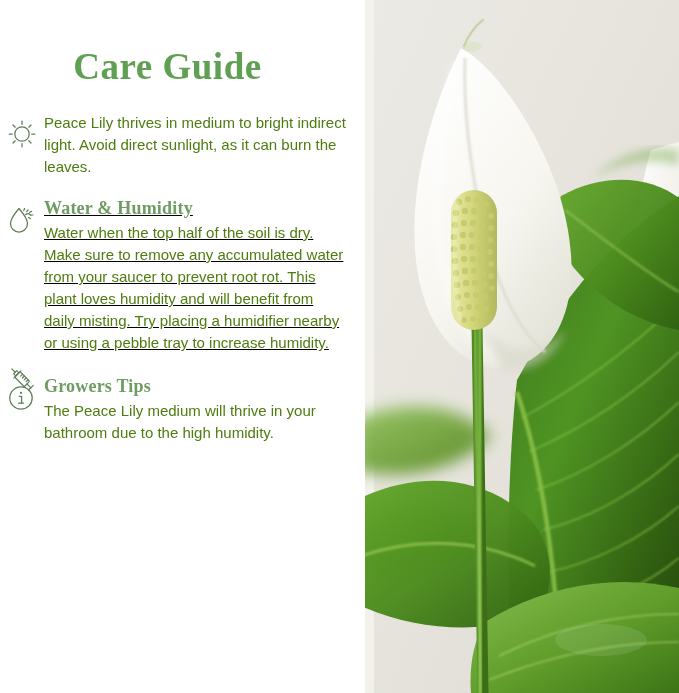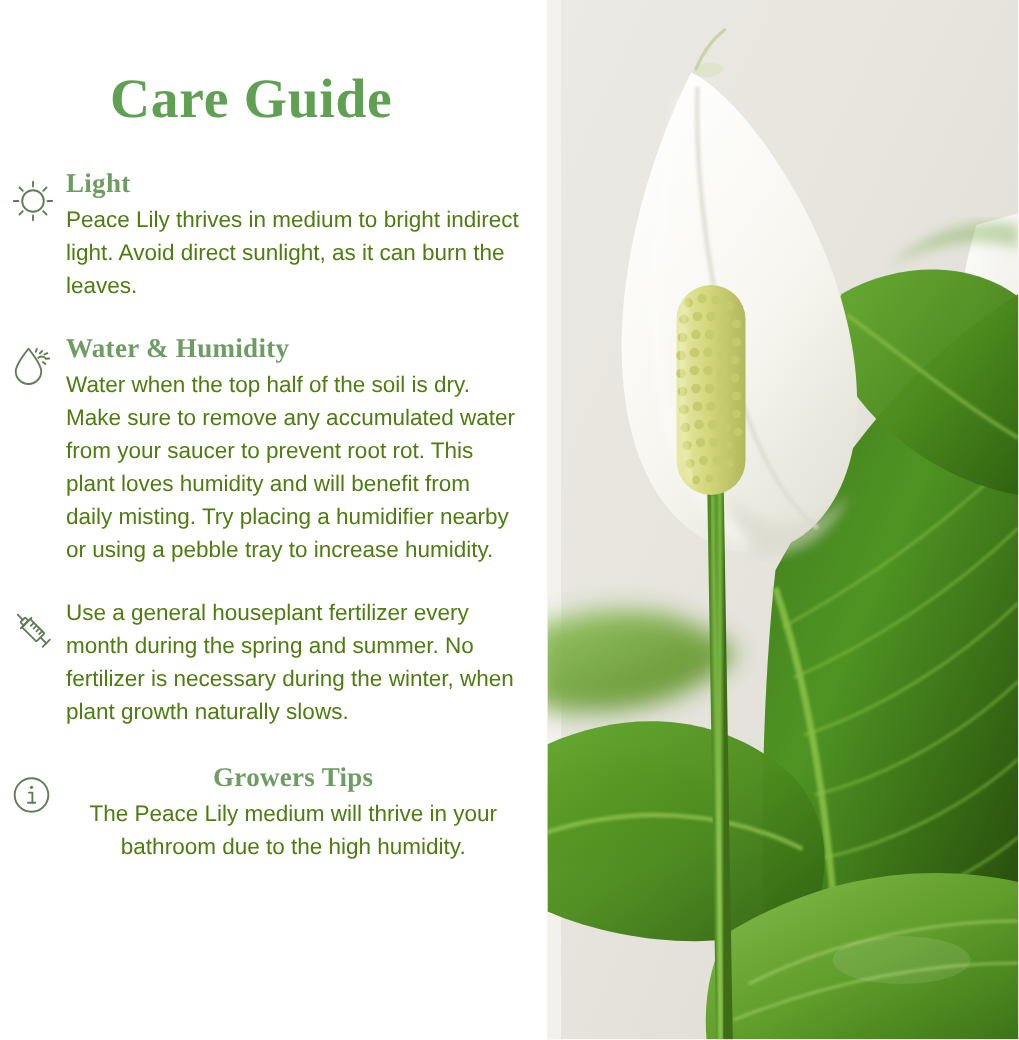--- a/index.html
+++ b/index.html
@@ -61,23 +61,23 @@
     font-family:"Liberation Sans", sans-serif;
     font-size:15px;
     line-height:1.47;
     color:#4d7c0f;
     margin:0;
     max-width:305px;
   }
 
   
   .section.light{margin-bottom:20px;}
-  .section.water{margin-bottom:20px;}
+  .section.water{margin-bottom:3px;text-decoration:underline;}
   .section.food{margin-bottom:22px;}
-  .section.tips{margin-bottom:0;text-align:center;}
+  .section.tips{margin-bottom:0;}
 
   
   .photo{
     position:relative;
     flex:1 1 auto;
     height:693px;
     overflow:hidden;
     background:#e9e9e4;
   }
   .photo svg{display:block;width:100%;height:100%;}
@@ -100,21 +100,20 @@
             <line x1="18" y1="5.2" x2="18" y2="8.3"></line>
             <line x1="18" y1="27.7" x2="18" y2="30.8"></line>
             <line x1="5.2" y1="18" x2="8.3" y2="18"></line>
             <line x1="27.7" y1="18" x2="30.8" y2="18"></line>
             <line x1="9.0" y1="9.0" x2="11.2" y2="11.2"></line>
             <line x1="24.8" y1="24.8" x2="27.0" y2="27.0"></line>
             <line x1="27.0" y1="9.0" x2="24.8" y2="11.2"></line>
             <line x1="11.2" y1="24.8" x2="9.0" y2="27.0"></line>
           </svg>
         </span>
-        <h2 class="sec-head">Light</h2>
         <p class="sec-body">Peace Lily thrives in medium to bright indirect light. Avoid direct sunlight, as it can burn the leaves.</p>
       </div>
 
       <div class="section water">
         <span class="sec-icon">
           <svg viewBox="0 0 36 36" width="36" height="36" fill="none" stroke="#5f7d55" stroke-width="1.25" stroke-linecap="round" stroke-linejoin="round">
             <path d="M15 6.5 C15 6.5 6.5 16.5 6.5 21.5 C6.5 26.2 10.3 30 15 30 C19.7 30 23.5 26.2 23.5 21.5 C23.5 16.5 15 6.5 15 6.5 Z"></path>
             <path d="M21.5 12.5 C23.5 11.2 25.0 11.6 26.2 12.8"></path>
             <path d="M22.6 9.6 L24.1 8.0"></path>
             <path d="M25.6 10.3 L27.6 9.4"></path>
@@ -144,21 +143,20 @@
 
               <line x1="8.4" y1="18" x2="3.6" y2="18"></line>
 
               <line x1="15.0" y1="14.2" x2="15.0" y2="17.0"></line>
               <line x1="17.6" y1="14.2" x2="17.6" y2="17.0"></line>
               <line x1="20.2" y1="14.2" x2="20.2" y2="17.0"></line>
               <line x1="22.8" y1="14.2" x2="22.8" y2="17.0"></line>
             </g>
           </svg>
         </span>
-        <p class="sec-body">Use a general houseplant fertilizer every month during the spring and summer. No fertilizer is necessary during the winter, when plant growth naturally slows.</p>
       </div>
 
       <div class="section tips">
         <span class="sec-icon">
           <svg viewBox="0 0 36 36" width="36" height="36" fill="none" stroke="#5f7d55" stroke-width="1.25">
             <circle cx="17" cy="18" r="11.2"></circle>
             <circle cx="17" cy="12.9" r="1.05" fill="#5f7d55" stroke="none"></circle>
             <path d="M15.3 16.4 L17.6 16.4 L17.6 23.2" stroke-linecap="round" stroke-linejoin="round"></path>
             <line x1="14.6" y1="23.2" x2="19.5" y2="23.2" stroke-linecap="round"></line>
           </svg>

